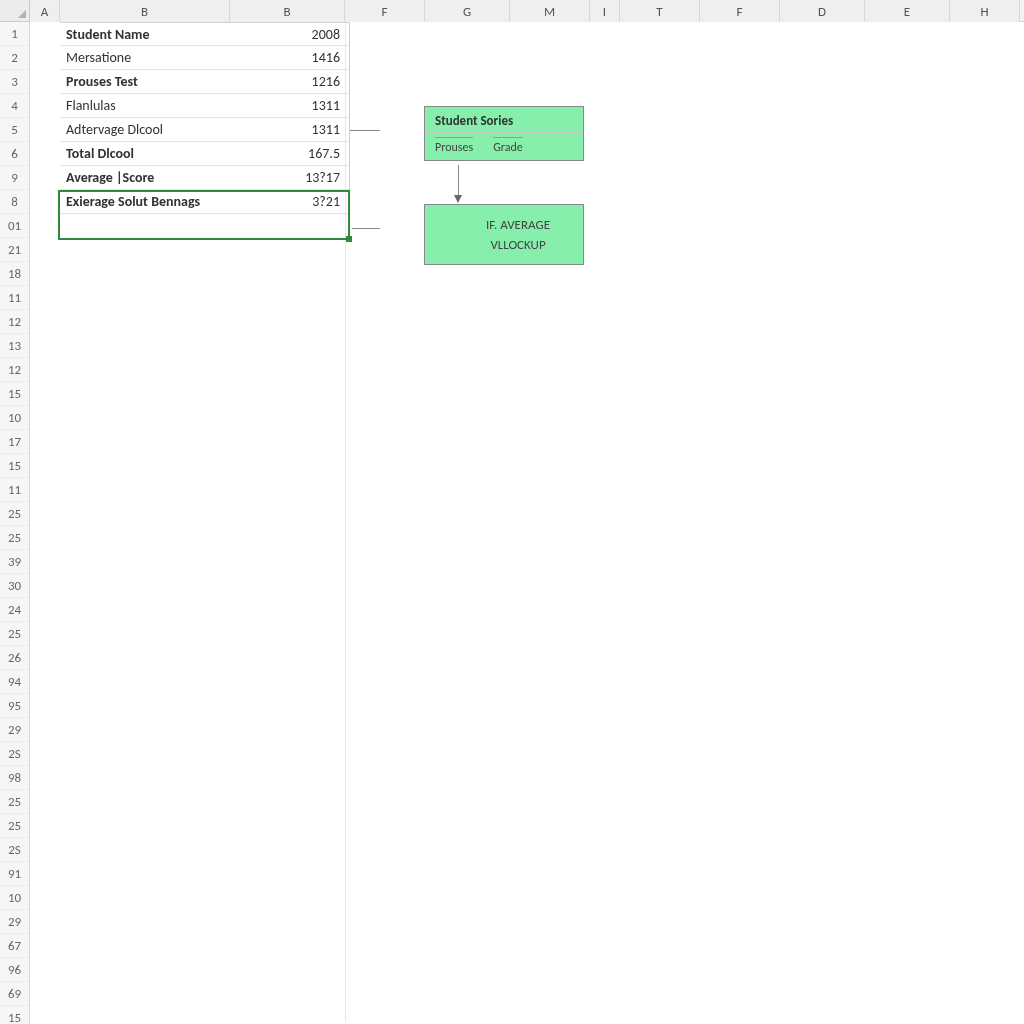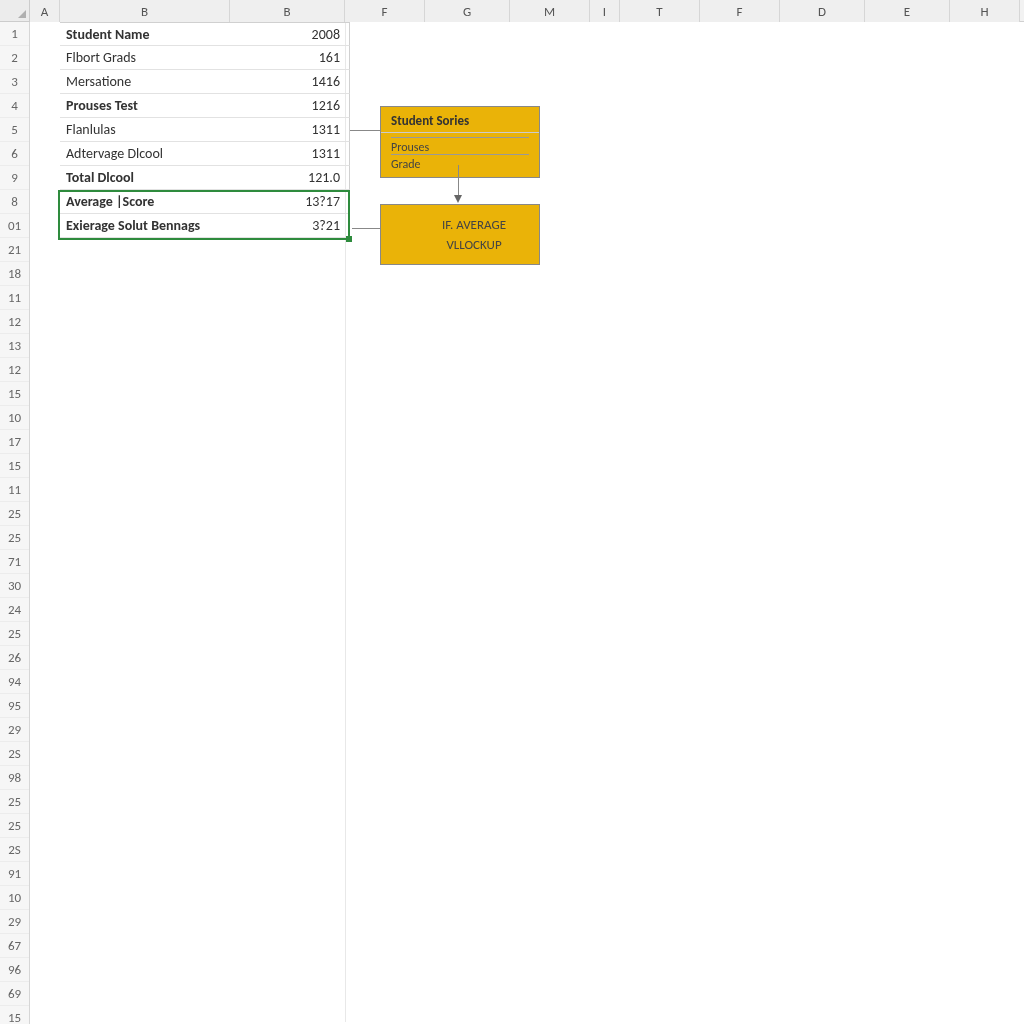--- a/index.html
+++ b/index.html
@@ -109,33 +109,34 @@
     position:absolute;
     right:-4px; bottom:-4px;
     width:6px; height:6px;
     background:#2e8b3d;
   }
 
   
   .callout {
     position: absolute;
     border: 1px solid #888;
-    background: #eab308;
+    background: #86efac;
     font-size: 13px;
+    margin-left: 44px;
   }
   .callout-title {
     font-weight: 600;
     padding: 6px 10px 4px 10px;
     border-bottom: 1px solid #ccc;
     text-align:left;
   }
   .callout-body {
     display: flex;
+    gap: 20px;
     padding: 4px 10px 6px 10px;
-    flex-direction: column;
   }
   .callout-body span {
     border-top: 1px solid #999;
     padding-top: 2px;
     font-size: 12px;
     color:#444;
   }
   .callout2-body{
     padding: 10px 12px;
     text-align:center;
@@ -205,21 +206,21 @@
         <div class="rh">12</div>
         <div class="rh">13</div>
         <div class="rh">12</div>
         <div class="rh">15</div>
         <div class="rh">10</div>
         <div class="rh">17</div>
         <div class="rh">15</div>
         <div class="rh">11</div>
         <div class="rh">25</div>
         <div class="rh">25</div>
-        <div class="rh">71</div>
+        <div class="rh">39</div>
         <div class="rh">30</div>
         <div class="rh">24</div>
         <div class="rh">25</div>
         <div class="rh">26</div>
         <div class="rh">94</div>
         <div class="rh">95</div>
         <div class="rh">29</div>
         <div class="rh">2S</div>
         <div class="rh">98</div>
         <div class="rh">25</div>
@@ -237,42 +238,38 @@
     <div class="cells">
 
       <div class="vline" style="left:315px; height:1000px;"></div>
 
       <div class="data-block" id="data-block">
           <div class="data-row right-border top-border">
             <div class="label bold">Student Name</div>
             <div class="value">2008</div>
           </div>
           <div class="data-row right-border">
-            <div class="label">Flbort Grads</div>
-            <div class="value">161</div>
-          </div>
-          <div class="data-row right-border">
             <div class="label">Mersatione</div>
             <div class="value">1416</div>
           </div>
           <div class="data-row right-border">
             <div class="label bold">Prouses Test</div>
             <div class="value">1216</div>
           </div>
           <div class="data-row right-border">
             <div class="label">Flanlulas</div>
             <div class="value">1311</div>
           </div>
           <div class="data-row right-border">
             <div class="label">Adtervage Dlcool</div>
             <div class="value">1311</div>
           </div>
           <div class="data-row right-border">
             <div class="label bold">Total Dlcool</div>
-            <div class="value">121.0</div>
+            <div class="value">167.5</div>
           </div>
           <div class="data-row right-border">
             <div class="label bold">Average |Score</div>
             <div class="value">13?17</div>
           </div>
           <div class="data-row right-border">
             <div class="label bold">Exierage Solut Bennags</div>
             <div class="value">3?21</div>
           </div>
         </div>

